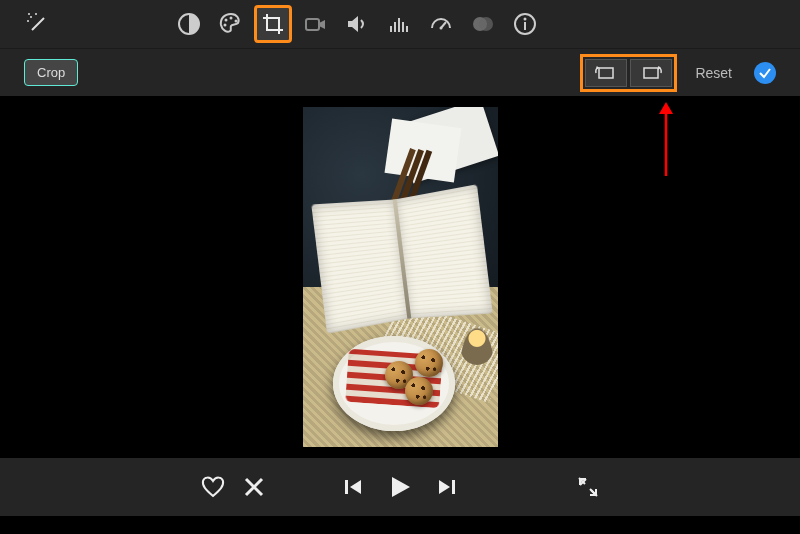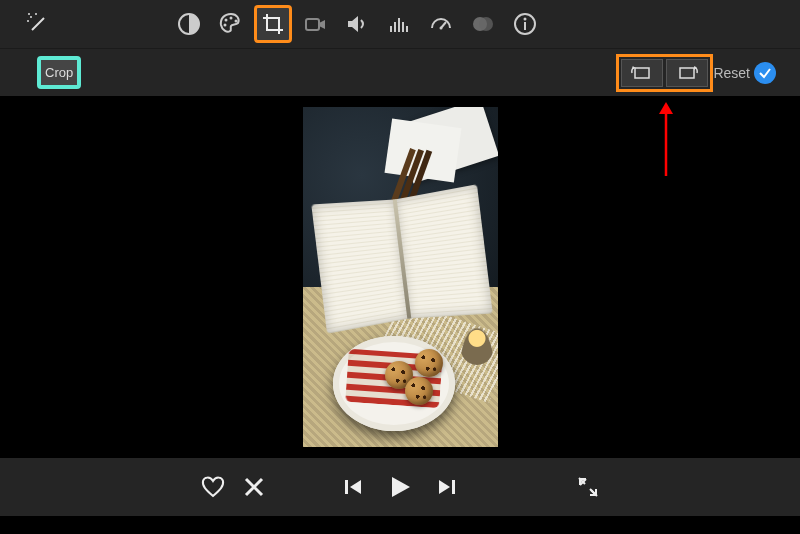--- a/index.html
+++ b/index.html
@@ -48,34 +48,33 @@
 
     .sub-toolbar {
       height: 48px;
       background: #252525;
       display: flex;
       align-items: center;
       padding: 0 24px;
       border-top: 1px solid #1b1b1b;
     }
     .crop-btn {
-      padding: 5px 4px;
-      border: 4px solid #5eead4;
+      padding: 5px 12px;
+      border: 1px solid #5eead4;
       background: #454545;
       border-radius: 4px;
       color: #ddd;
       font-size: 13px;
       cursor: pointer;
-      margin-left: 13px;
     }
     .right-controls {
       margin-left: auto;
       display: flex;
       align-items: center;
-      gap: 0;
+      gap: 18px;
     }
     .rotate-group {
       display: flex;
       border: 3px solid #ff8c1a;
       padding: 2px;
       gap: 3px;
     }
     .rotate-btn {
       width: 42px; height: 28px;
       border: 1px solid #555;

